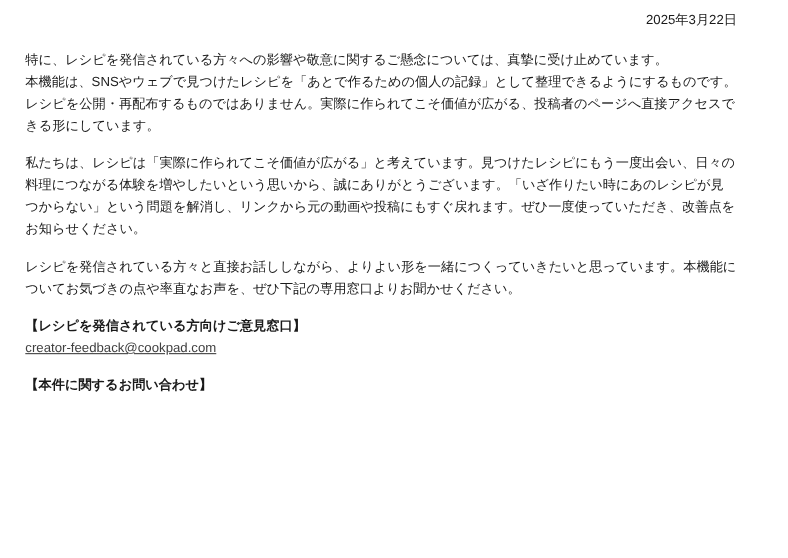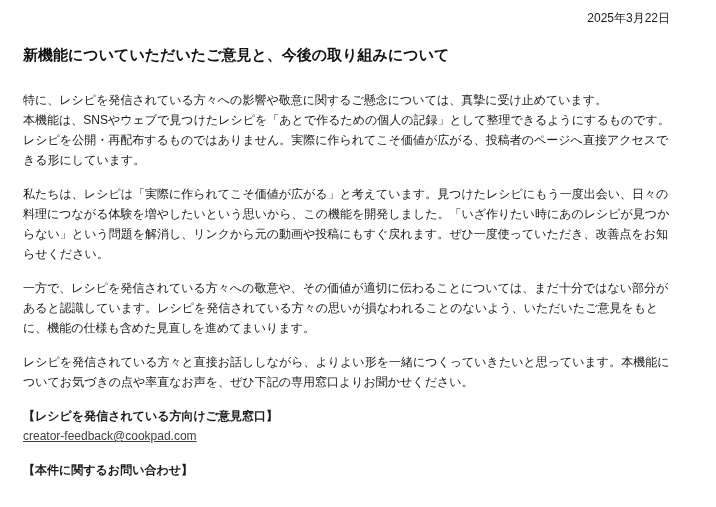--- a/index.html
+++ b/index.html
@@ -53,32 +53,30 @@
     display: inline-block;
   }
 </style>
 </head>
 <body>
 
 <div class="page">
 
   <div class="doc-date">2025年3月22日</div>
 
-  <h1 class="doc-title">新機能についていただいたご意見と、今後の取り組みについて</h1>
 
 
   <p class="para">
     <span class="line">特に、レシピを発信されている方々への影響や敬意に関するご懸念については、真摯に受け止めています。</span>
     <span class="line">本機能は、SNSやウェブで見つけたレシピを「あとで作るための個人の記録」として整理できるようにするものです。</span>
     <span class="line">レシピを公開・再配布するものではありません。実際に作られてこそ価値が広がる、投稿者のページへ直接アクセスできる形にしています。</span>
   </p>
 
-  <p class="para">私たちは、レシピは「実際に作られてこそ価値が広がる」と考えています。見つけたレシピにもう一度出会い、日々の料理につながる体験を増やしたいという思いから、この機能を開発しました。「いざ作りたい時にあのレシピが見つからない」という問題を解消し、リンクから元の動画や投稿にもすぐ戻れます。ぜひ一度使っていただき、改善点をお知らせください。</p>
+  <p class="para">私たちは、レシピは「実際に作られてこそ価値が広がる」と考えています。見つけたレシピにもう一度出会い、日々の料理につながる体験を増やしたいという思いから、誠にありがとうございます。「いざ作りたい時にあのレシピが見つからない」という問題を解消し、リンクから元の動画や投稿にもすぐ戻れます。ぜひ一度使っていただき、改善点をお知らせください。</p>
 
-  <p class="para">一方で、レシピを発信されている方々への敬意や、その価値が適切に伝わることについては、まだ十分ではない部分があると認識しています。レシピを発信されている方々の思いが損なわれることのないよう、いただいたご意見をもとに、機能の仕様も含めた見直しを進めてまいります。</p>
 
   <p class="para">レシピを発信されている方々と直接お話ししながら、よりよい形を一緒につくっていきたいと思っています。本機能についてお気づきの点や率直なお声を、ぜひ下記の専用窓口よりお聞かせください。</p>
 
   <div class="contact-block">
     <span class="contact-heading">【レシピを発信されている方向けご意見窓口】</span>
     <a class="email-link" href="#">creator-feedback@cookpad.com</a>
   </div>
 
   <div class="contact-block">
     <span class="contact-heading">【本件に関するお問い合わせ】</span>

